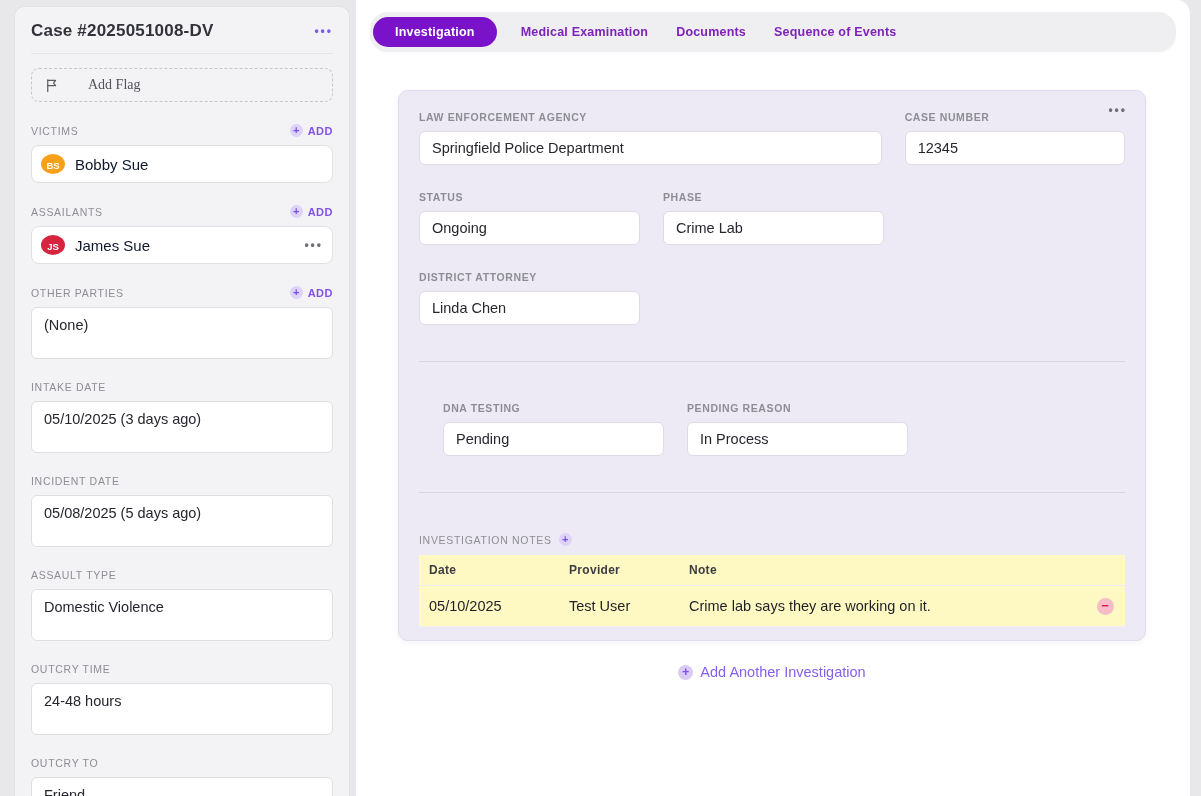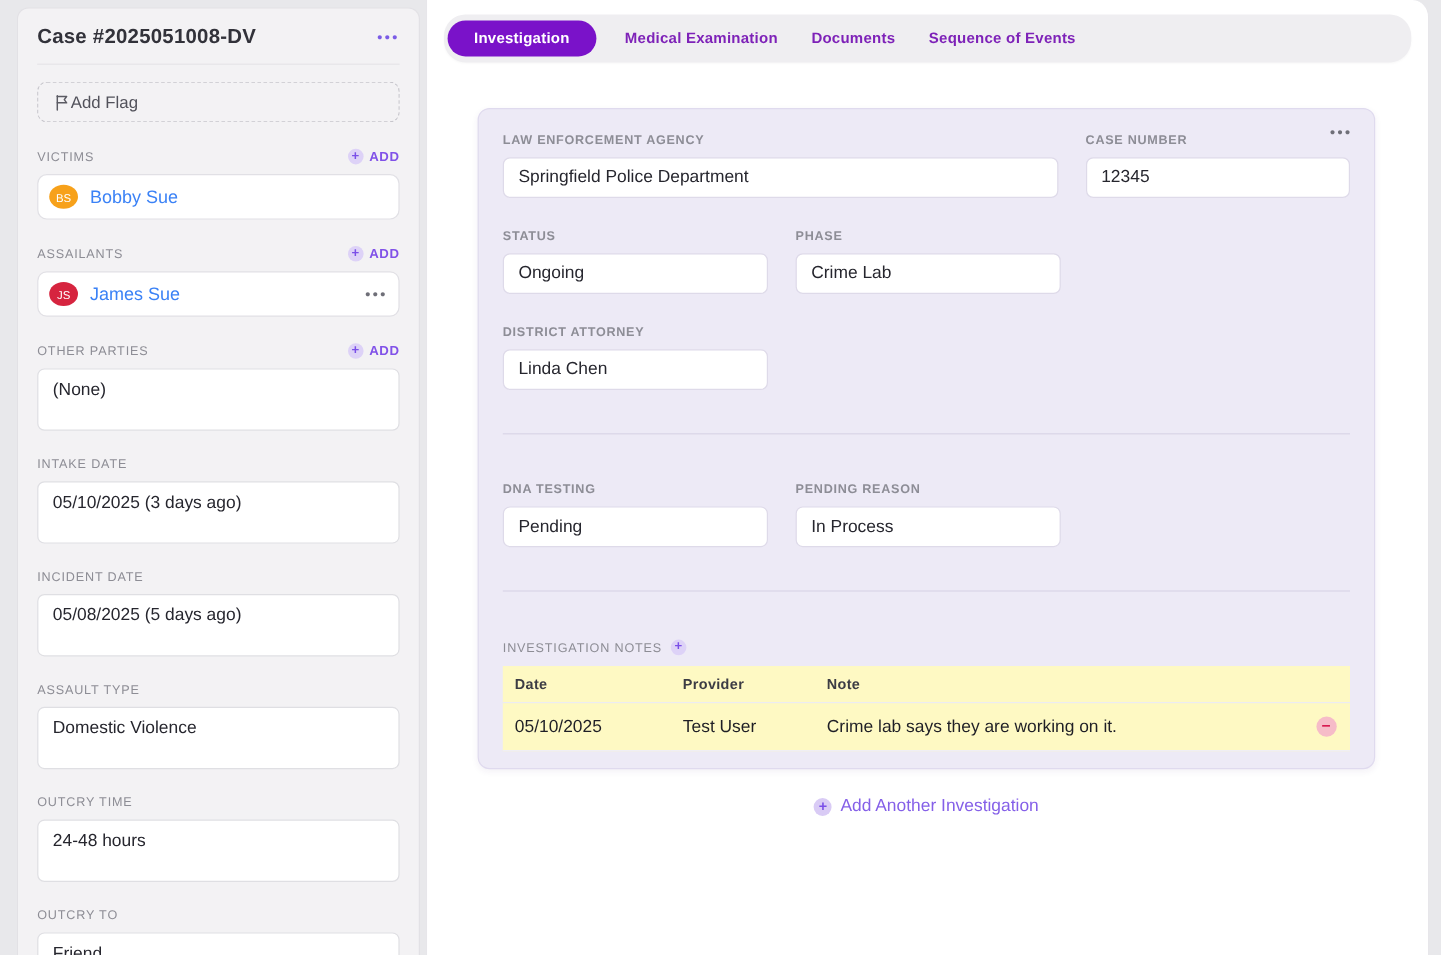--- a/index.html
+++ b/index.html
@@ -21,45 +21,45 @@
     display:flex; align-items:center; justify-content:space-between;
     padding-bottom:12px; border-bottom:1px solid #e5e4e8;
   }
   .sb-title { font-size:17px; font-weight:700; color:#32323a; letter-spacing:0.2px; }
   .dots { font-size:12px; letter-spacing:2px; font-weight:700; cursor:pointer; line-height:1; }
   .dots.purple { color:#7b5ce6; }
   .dots.gray { color:#6f6f78; }
 
   .add-flag {
     margin-top:14px; width:100%; height:34px;
-    display:flex; align-items:center; gap:0; padding:0 12px;
+    display:flex; align-items:center; gap:29px; padding:0 12px;
     background:transparent; border:1px dashed #c7c6cc; border-radius:8px;
-    font-family:Liberation Sans, sans-serif; font-size:14px; color:#52525b; cursor:pointer;
+    font-family:Liberation Serif, serif; font-size:14px; color:#52525b; cursor:pointer;
   }
   .group { margin-top:22px; }
   .group-head { display:flex; align-items:center; justify-content:space-between; margin-bottom:8px; }
   .g-label { font-size:10.5px; font-weight:400; color:#8d8d95; letter-spacing:0.7px; }
   .add-link { display:flex; align-items:center; gap:5px; cursor:pointer; }
   .add-link .add-txt { font-size:11px; font-weight:800; color:#8152e8; letter-spacing:0.5px; }
   .plus-circle {
     display:inline-block; width:13px; height:13px; border-radius:50%;
     background:#ddd2f7; color:#7a4fe8; font-size:11px; line-height:13px;
     text-align:center; font-weight:700; font-style:normal;
   }
   .person-card {
     height:38px; background:#fff; border:1px solid #e1e0e5; border-radius:8px;
     display:flex; align-items:center; gap:10px; padding:0 9px; cursor:pointer;
   }
   .avatar {
     width:24px; height:20px; border-radius:50%; color:#fff;
-    font-size:9.5px; font-weight:400; line-height:24px; text-align:center; flex:none;
+    font-size:9.5px; font-weight:700; line-height:24px; text-align:center; flex:none;
   }
   .avatar.orange { background:#f7a11a; }
   .avatar.red { background:#d6243f; }
-  .person-name { font-size:15px; font-weight:500; color:#3b82f6; flex:1 1 auto; cursor:pointer; }
+  .person-name { font-size:15px; font-weight:500; color:#0f172a; flex:1 1 auto; cursor:pointer; }
 
   .sb-input, .input {
     background:#fff; border:1px solid #dfdfe3; border-radius:6px;
     height:52px; line-height:34px; padding:0 12px;
     font-size:14.5px; color:#26262e; white-space:nowrap; overflow:hidden;
     cursor:text;
   }
 
   
   .main {
@@ -259,21 +259,21 @@
 
     <div class="frow" style="margin-bottom:0;">
       <div class="field w-sm">
         <label>DISTRICT ATTORNEY</label>
         <div class="input">Linda Chen</div>
       </div>
     </div>
 
     <hr class="divider">
 
-    <div class="frow" style="margin-bottom:0;">
+    <div class="frow" style="margin-bottom:0;margin-left:24px;">
       <div class="field w-sm">
         <label>DNA TESTING</label>
         <div class="input">Pending</div>
       </div>
       <div class="field w-sm">
         <label>PENDING REASON</label>
         <div class="input">In Process</div>
       </div>
     </div>
 

